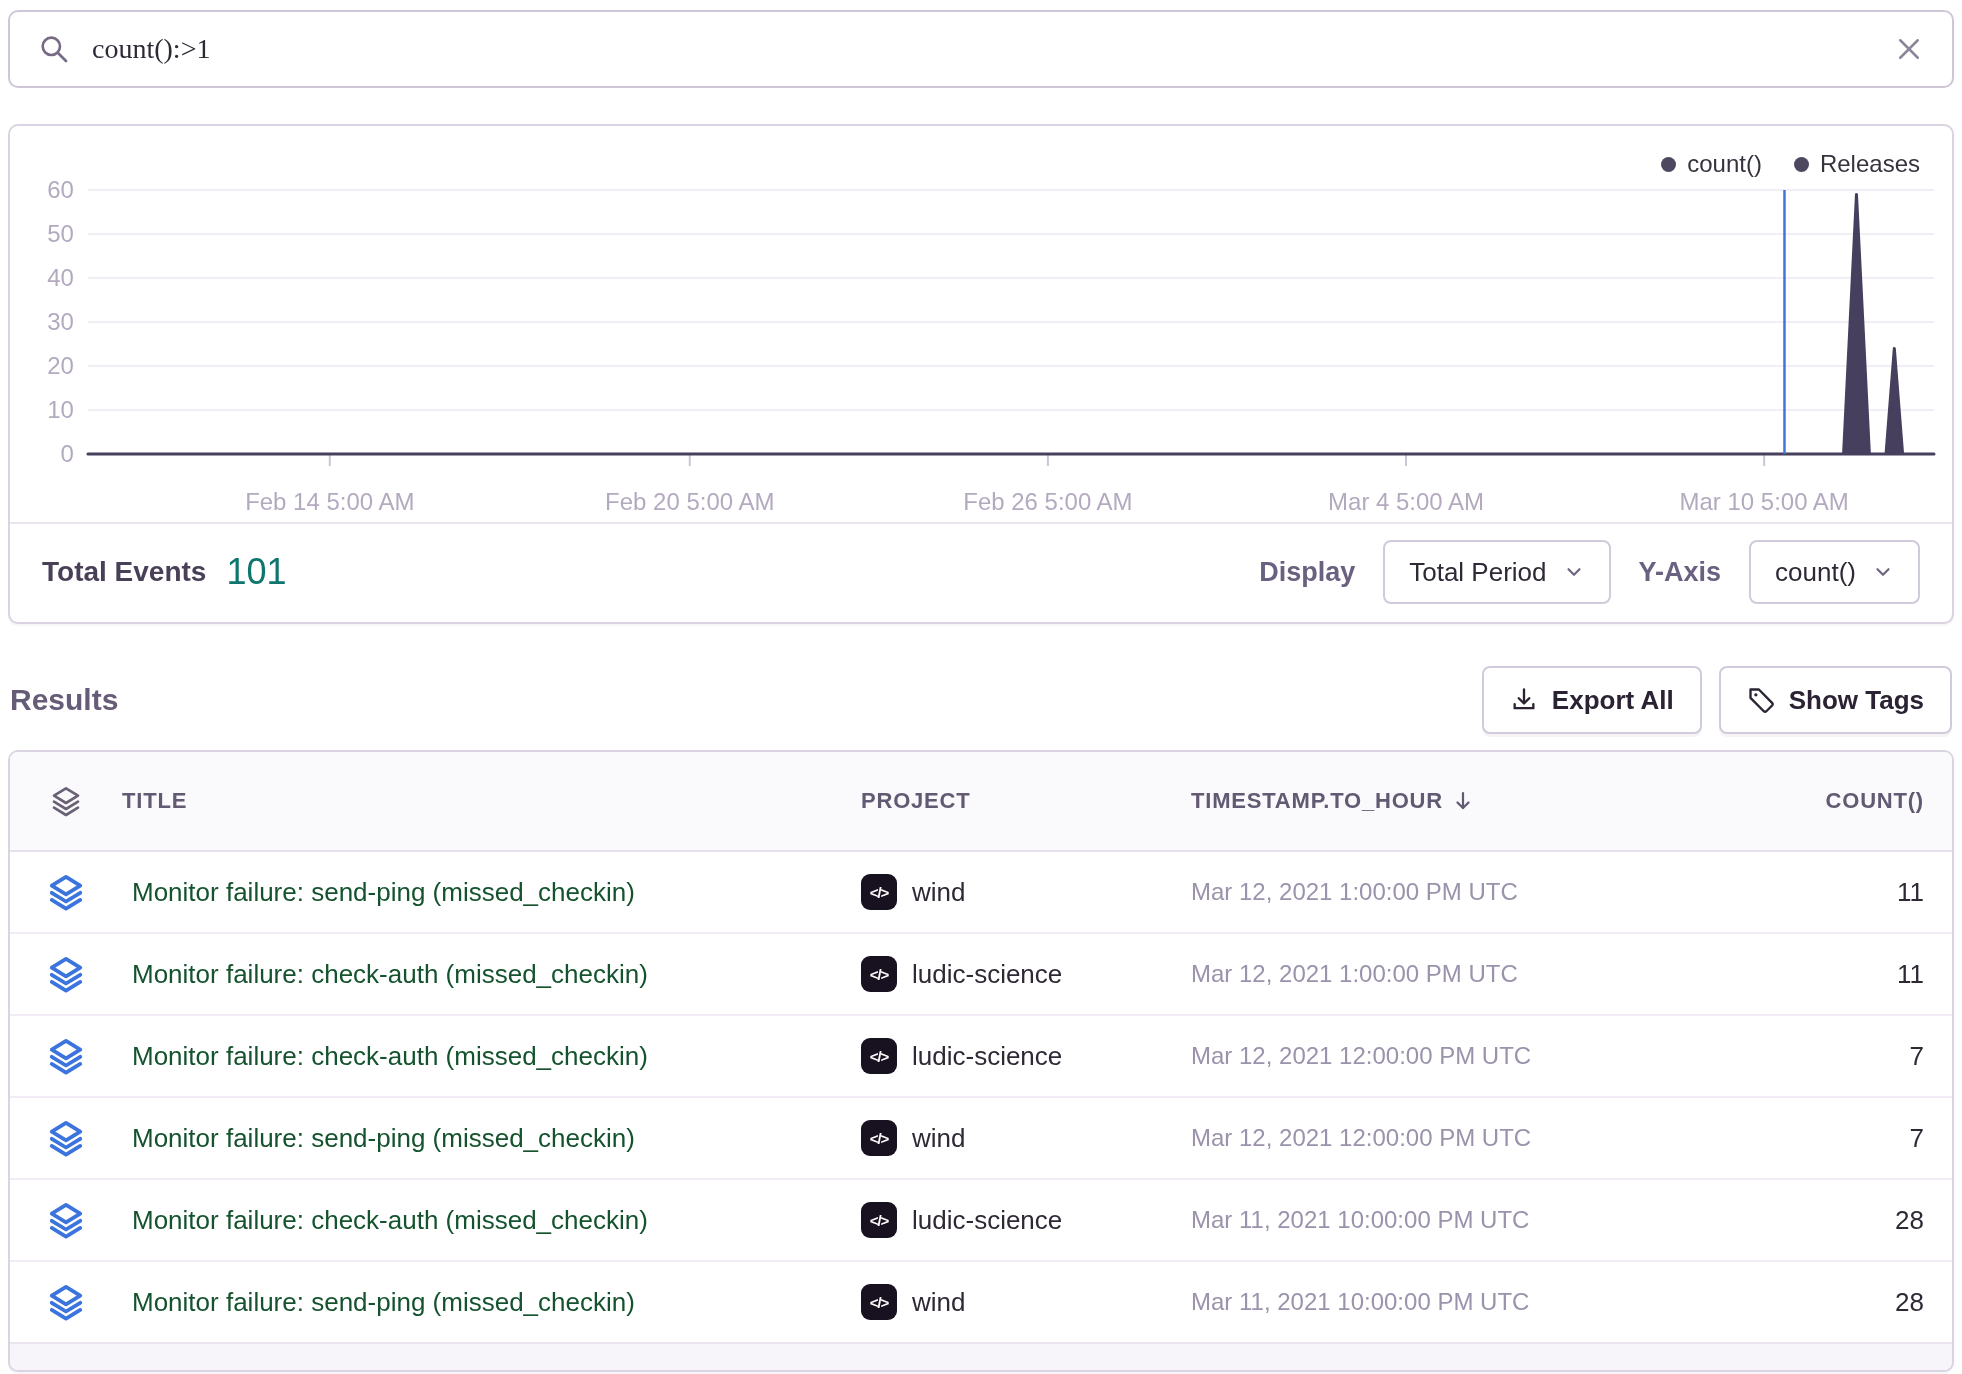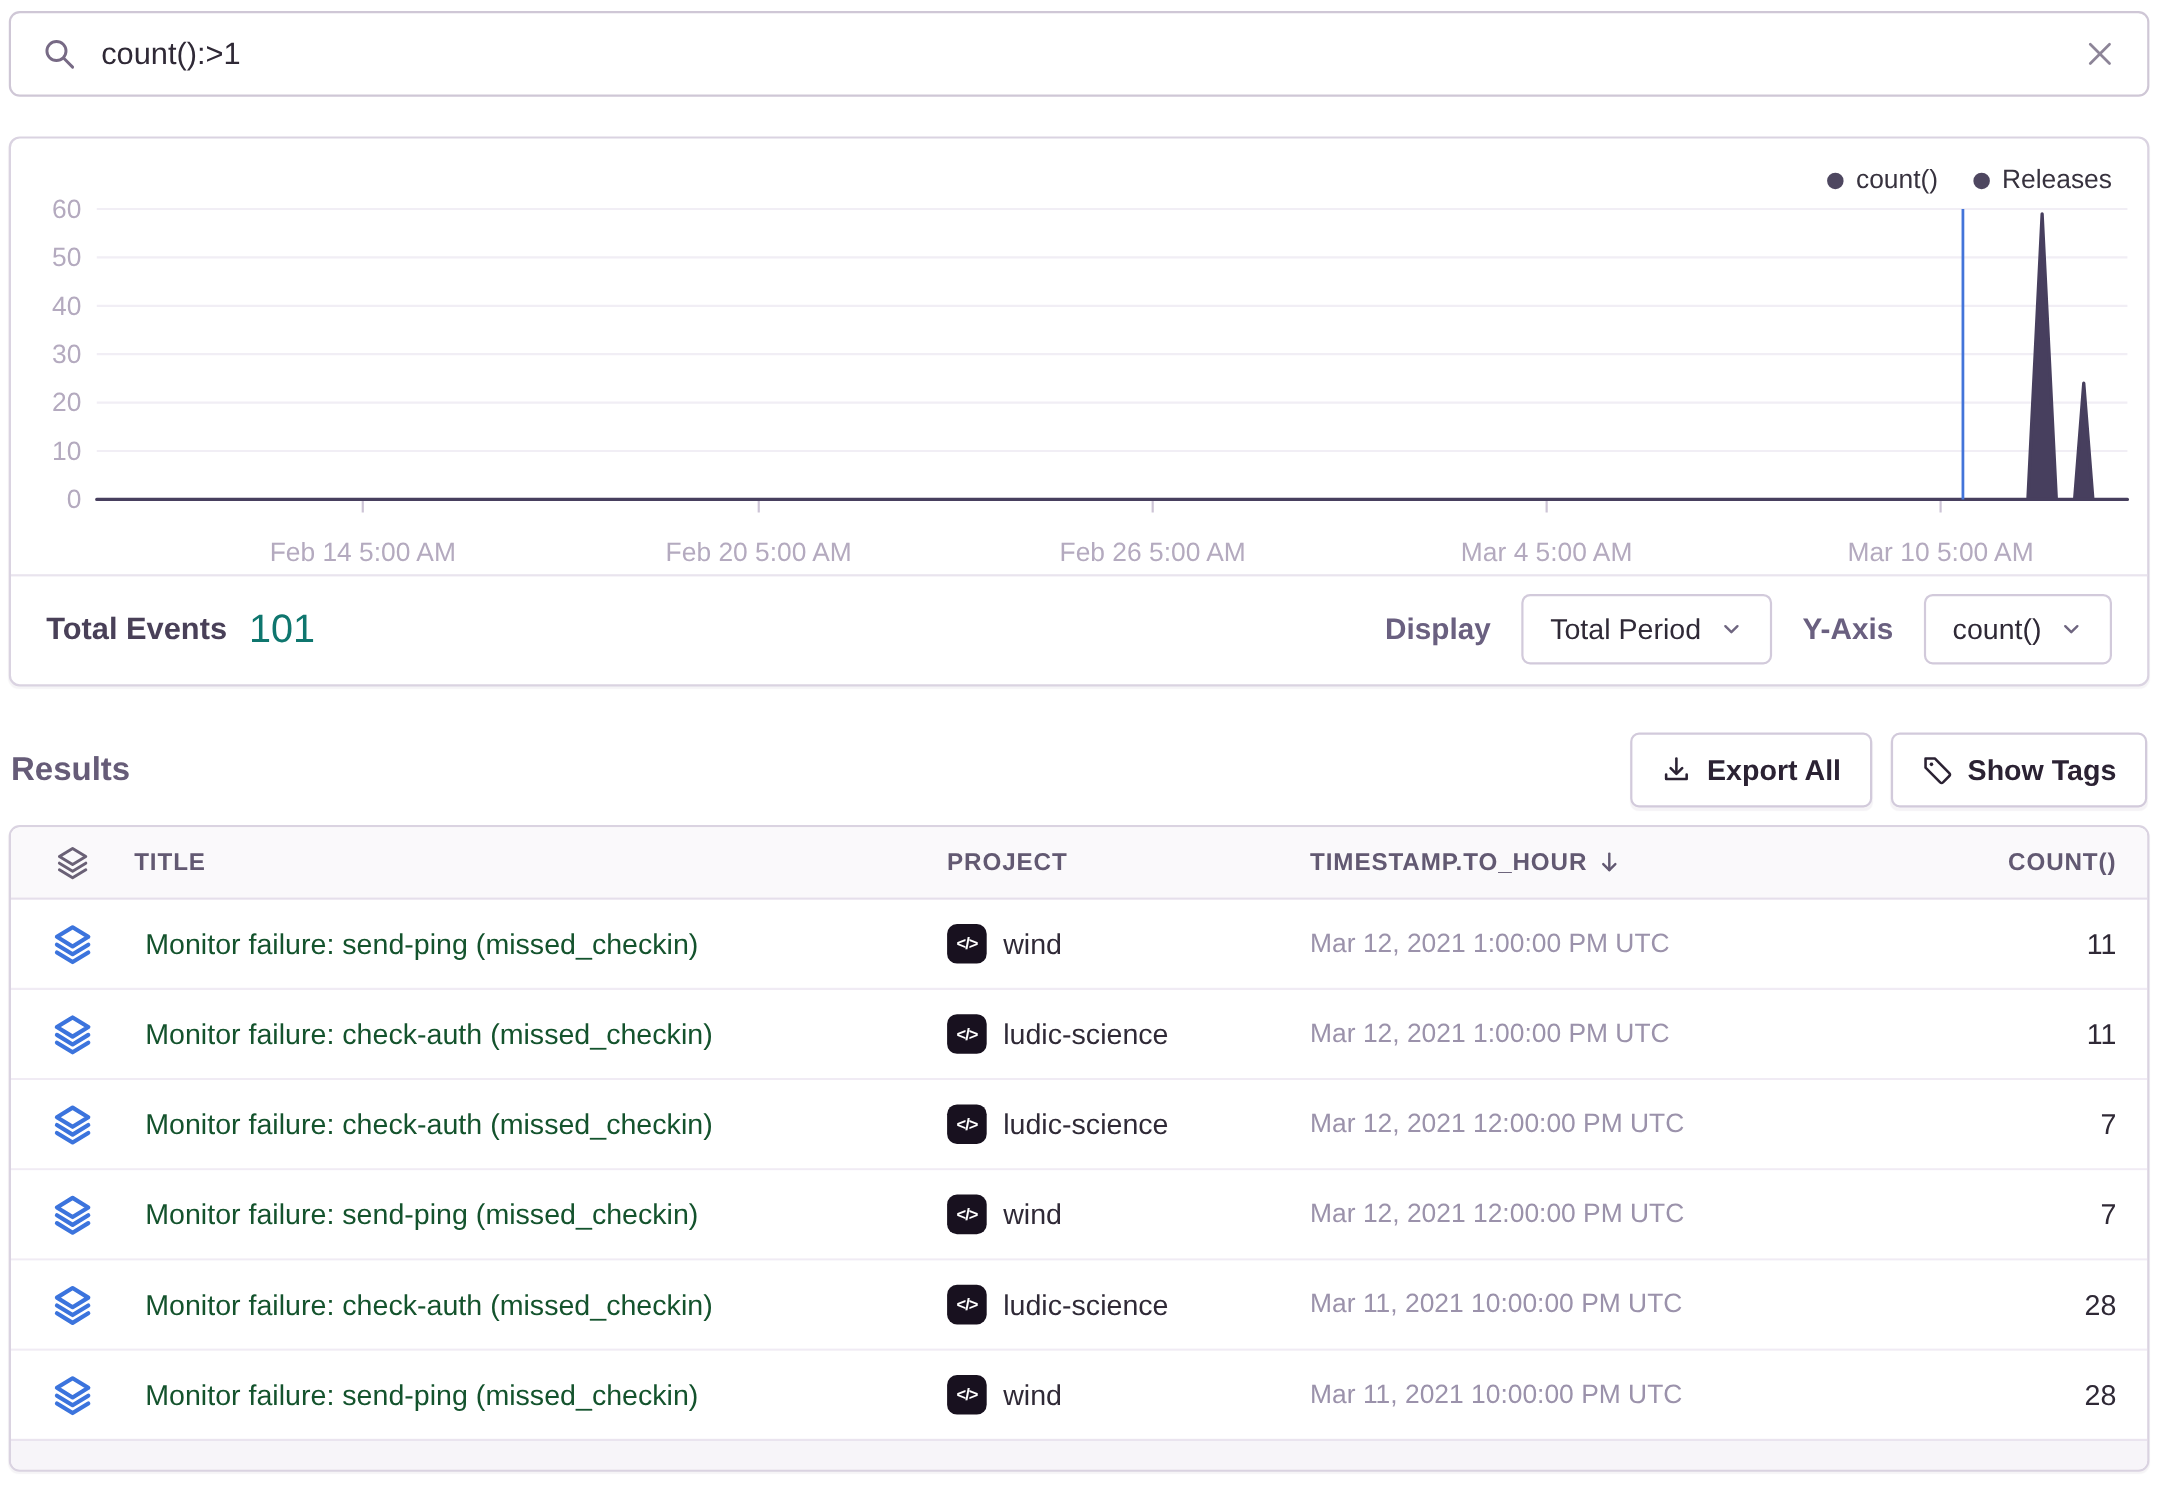--- a/index.html
+++ b/index.html
@@ -13,21 +13,21 @@
 
   
   .search-bar {
     display:flex; align-items:center; gap:20px;
     height:78px; padding:0 28px;
     border:2px solid #cfc7d6; border-radius:10px; background:#fff;
     margin-bottom:36px;
   }
   .search-bar input {
     flex:1; border:none; outline:none; background:transparent;
-    font-family:Liberation Sans, sans-serif; font-size:28px; color:#2f2936;
+    font-family:Liberation Serif, serif; font-size:28px; color:#2f2936;
   }
   .icon { display:inline-flex; align-items:center; justify-content:center; flex:none; }
 
   
   .panel {
     border:2px solid #dad3e1; border-radius:10px; background:#fff;
     box-shadow:0 2px 1px rgba(50,30,80,0.05);
   }
 
   
@@ -64,21 +64,21 @@
     box-shadow:0 3px 1px rgba(50,20,80,0.05); cursor:pointer;
   }
 
   
   .table-panel { overflow:hidden; }
   .thead, .trow {
     display:grid;
     grid-template-columns:112px 1fr 330px 555px 206px;
     align-items:center;
   }
-  .thead { height:66px; background:#faf9fb; border-bottom:2px solid #e5dfeb; }
+  .thead { height:100px; background:#faf9fb; border-bottom:2px solid #e5dfeb; }
   .th { font-size:22px; font-weight:700; letter-spacing:0.8px; color:#625972; }
   .th-count { text-align:right; padding-right:28px; }
   .th-timestamp { display:flex; align-items:center; gap:8px; }
   .trow { height:82px; border-bottom:2px solid #f0ebf4; background:#fff; }
   .trow:last-child { border-bottom:2px solid #eae4ef; }
   .cell-icon { display:flex; justify-content:center; }
   .cell-title { font-size:26px; color:#14532d; padding-left:10px; white-space:nowrap; overflow:hidden; }
   .cell-project { display:flex; align-items:center; gap:15px; font-size:26px; color:#2f2936; }
   .project-badge {
     width:36px; height:36px; border-radius:9px; background:#18111f; color:#fff;

